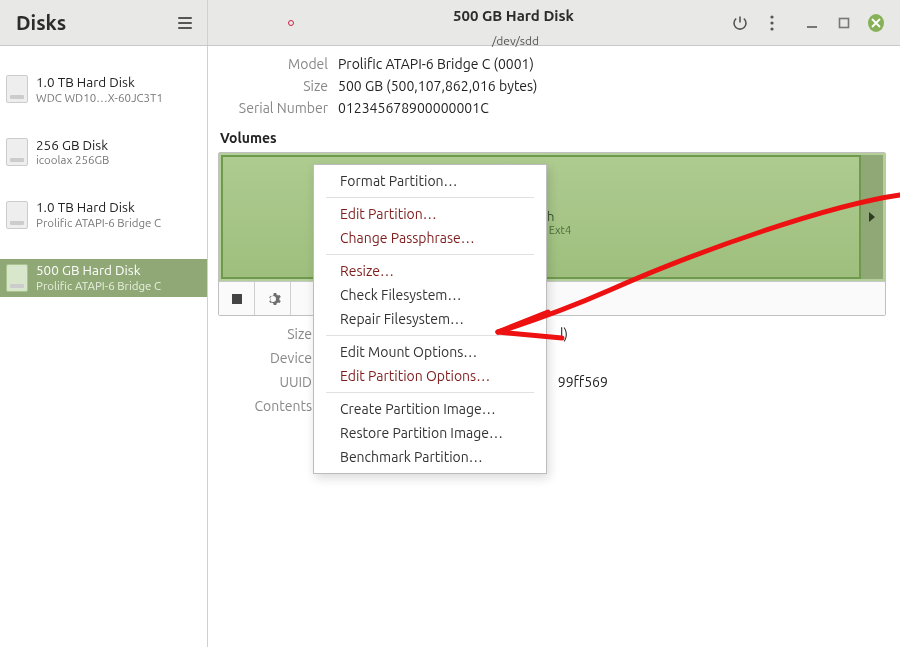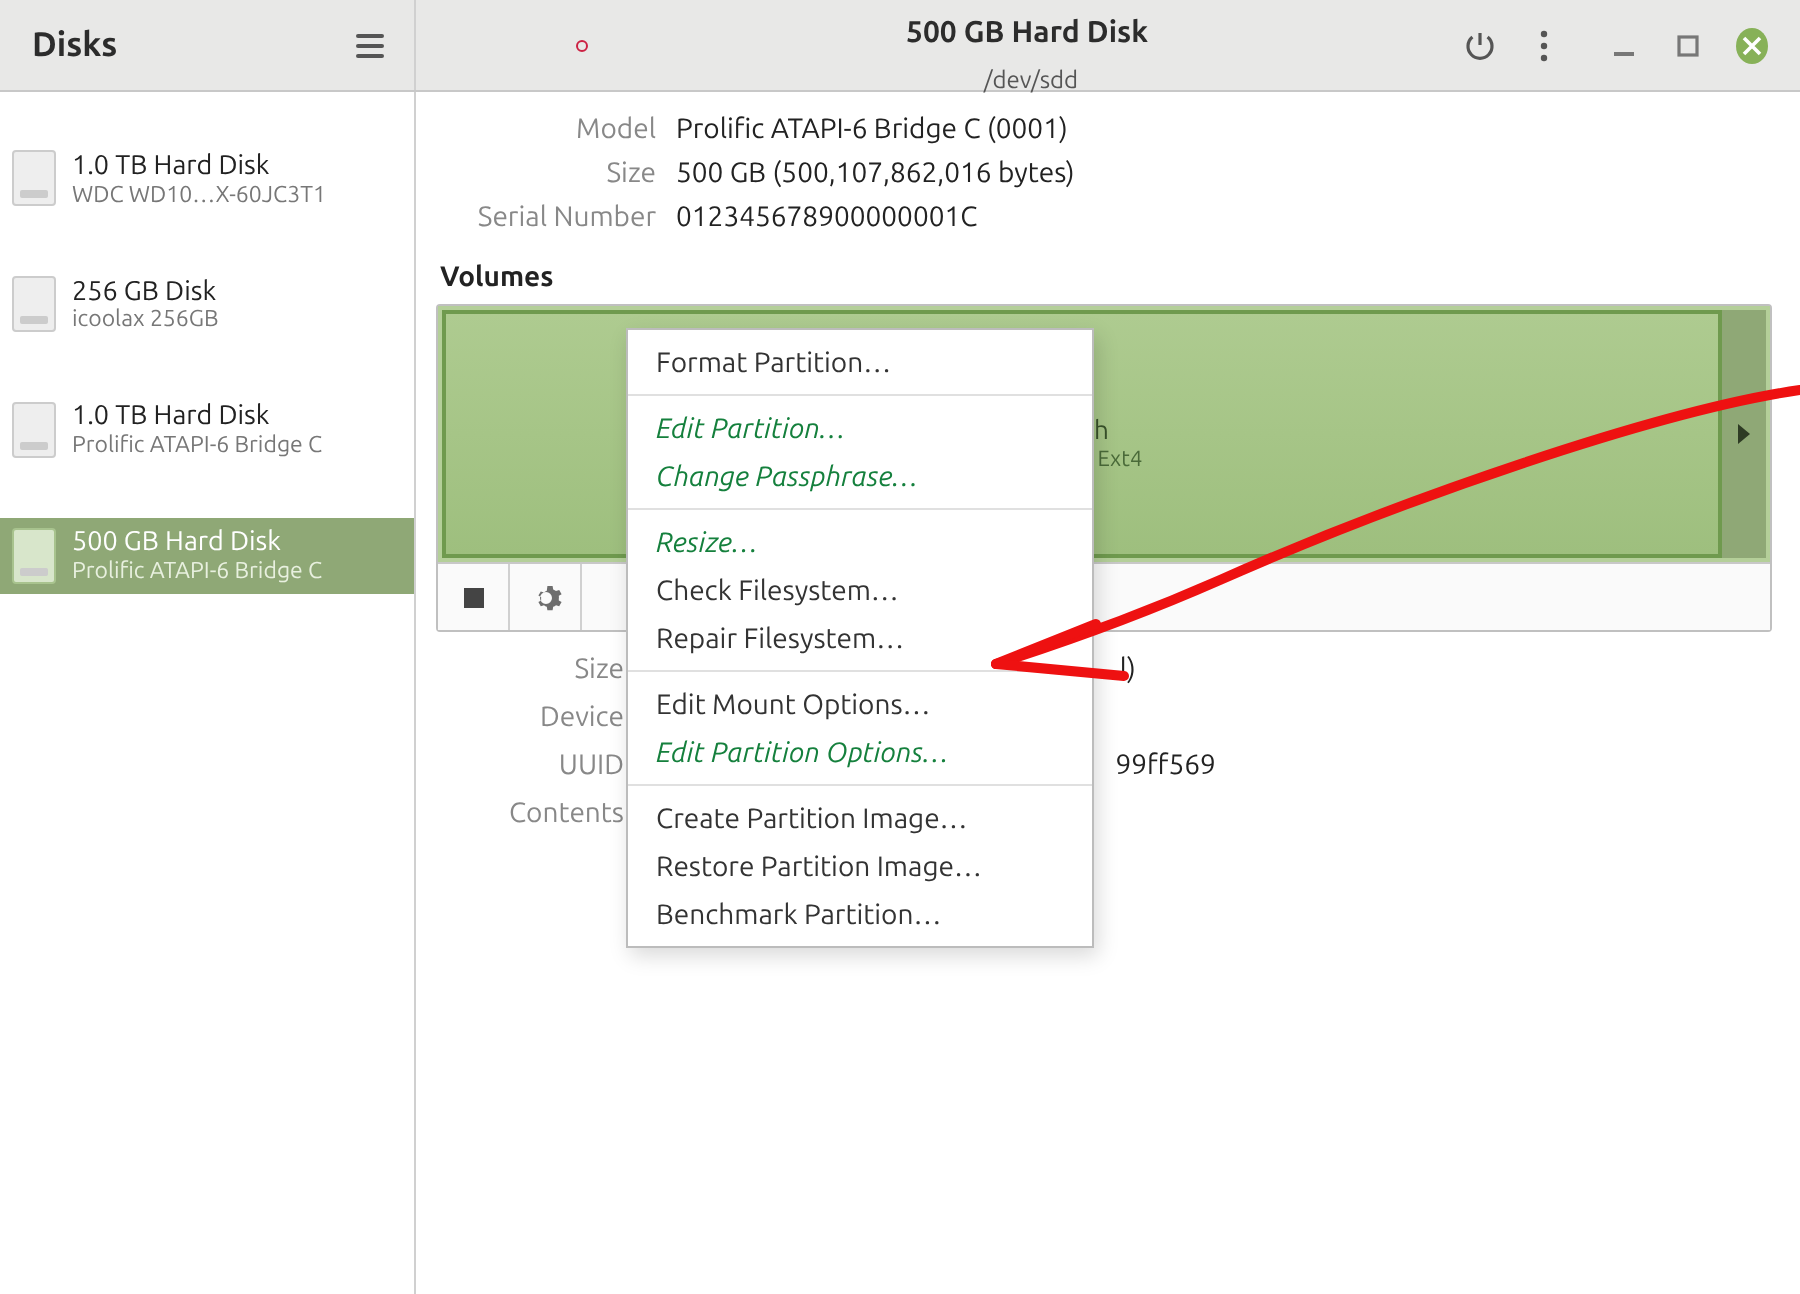--- a/index.html
+++ b/index.html
@@ -22,21 +22,21 @@
     border-bottom: 1px solid #c8c8c8;
     background: #e8e8e7;
   }
   .hb-left {
     width: 208px;
     display: flex;
     align-items: center;
     padding: 0 6px 0 16px;
     border-right: 1px solid #d0d0d0;
   }
-  .hb-left .title { font-weight: bold; font-size: 17px; color:#2c2c2c; flex:1;}
+  .hb-left .title { font-weight: bold; font-size: 20px; color:#2c2c2c; flex:1;}
   .hb-right {
     flex: 1;
     display: flex;
     align-items: center;
     padding: 0 8px;
   }
   .hb-titles { flex:1; text-align:center; line-height:1.1; }
   .hb-titles .main { font-weight:bold; font-size:15px; color:#2c2c2c;}
   .hb-titles .sub { font-size:12px; color:#555;}
   .icon-btn {
@@ -135,30 +135,30 @@
   .details a { color:#2a7ab0; text-decoration:underline;}
 
   
   .ctxmenu {
     position:absolute;
     left:313px; top:164px;
     width:234px;
     background:#fff;
     border:1px solid #bcbcbc;
     box-shadow: 2px 4px 10px rgba(0,0,0,.15);
-    padding:4px 0;
+    padding:4px 12px;
     font-size:14px;
     z-index:50;
   }
   .ctxmenu .mi{
     padding:4px 14px;
     color:#333;
     white-space:nowrap;
   }
-  .ctxmenu .mi.dis{ color:#15803d;font-style:italic;}
+  .ctxmenu .mi.dis{ color:#7f1d1d;}
   .ctxmenu .sep{ height:1px; margin:4px 0; background:#e0e0e0;}
 
   
   .anno { position:absolute; left:0; top:0; width:900px; height:647px; pointer-events:none; z-index:60;}
 </style>
 </head>
 <body>
 
 <div class="window">
   <div class="headerbar">

